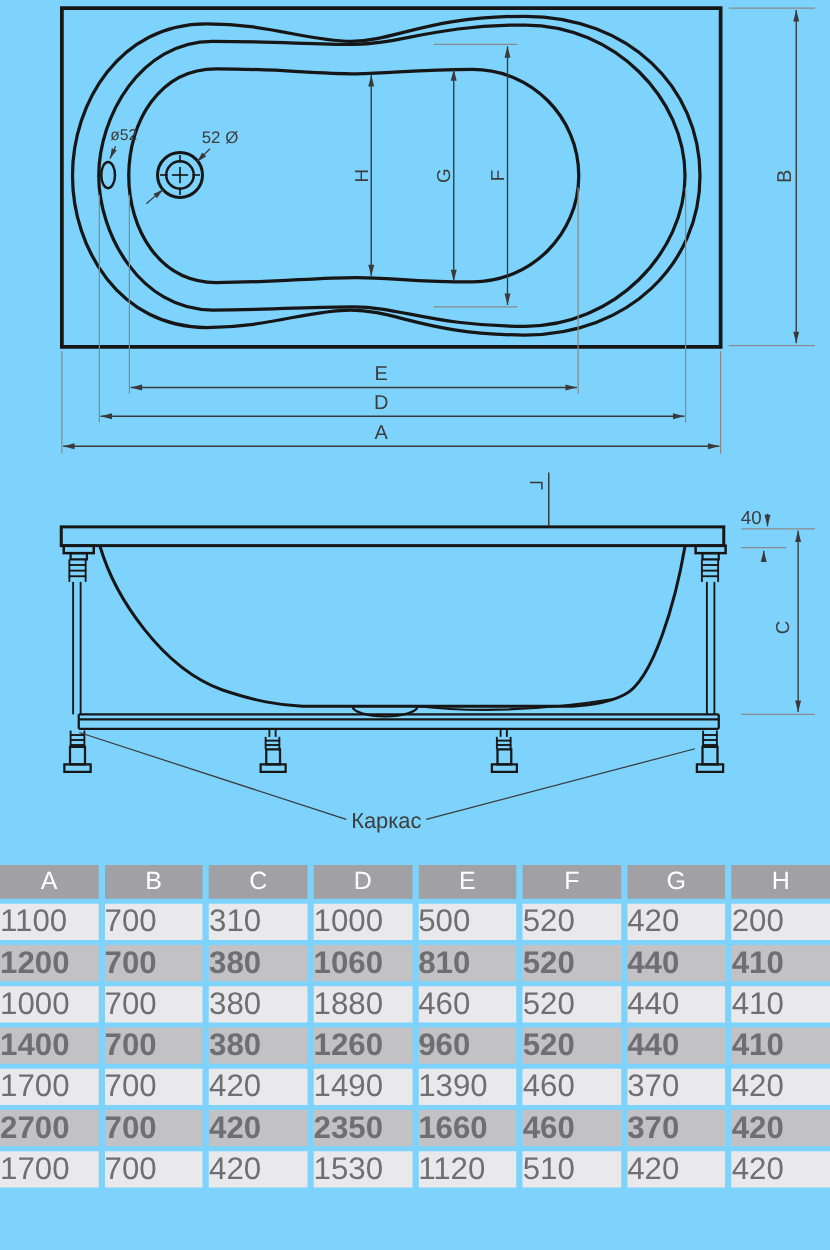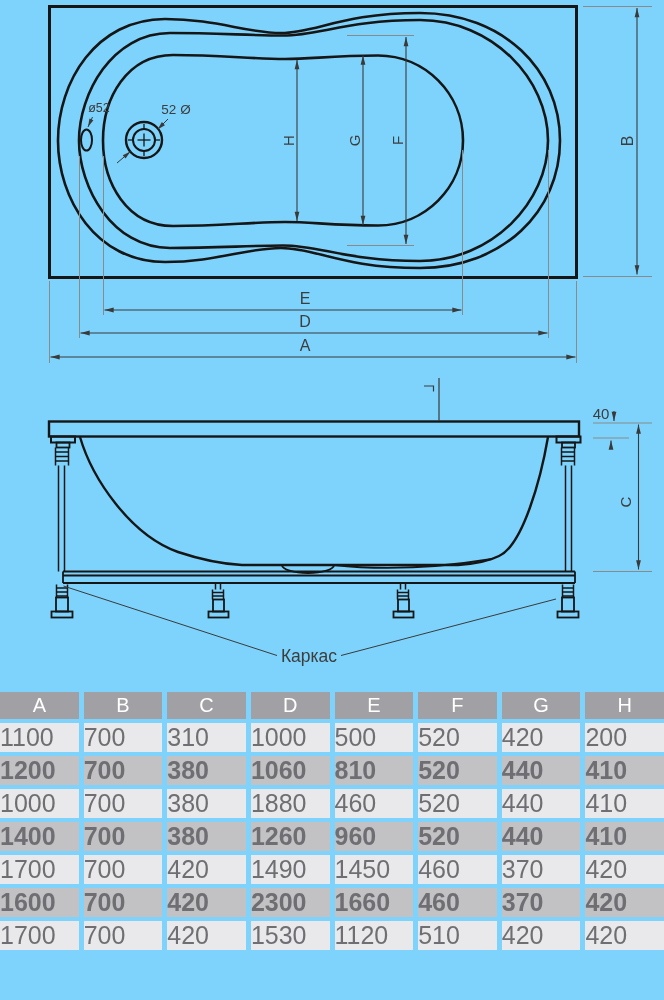--- a/index.html
+++ b/index.html
@@ -242,28 +242,28 @@
       <div class="td dark">380</div>
       <div class="td dark">1260</div>
       <div class="td dark">960</div>
       <div class="td dark">520</div>
       <div class="td dark">440</div>
       <div class="td dark">410</div>
       <div class="td light">1700</div>
       <div class="td light">700</div>
       <div class="td light">420</div>
       <div class="td light">1490</div>
-      <div class="td light">1450</div>
+      <div class="td light">1390</div>
       <div class="td light">460</div>
       <div class="td light">370</div>
       <div class="td light">420</div>
-      <div class="td dark">1600</div>
+      <div class="td dark">2700</div>
       <div class="td dark">700</div>
       <div class="td dark">420</div>
-      <div class="td dark">2300</div>
+      <div class="td dark">2350</div>
       <div class="td dark">1660</div>
       <div class="td dark">460</div>
       <div class="td dark">370</div>
       <div class="td dark">420</div>
       <div class="td light">1700</div>
       <div class="td light">700</div>
       <div class="td light">420</div>
       <div class="td light">1530</div>
       <div class="td light">1120</div>
       <div class="td light">510</div>

